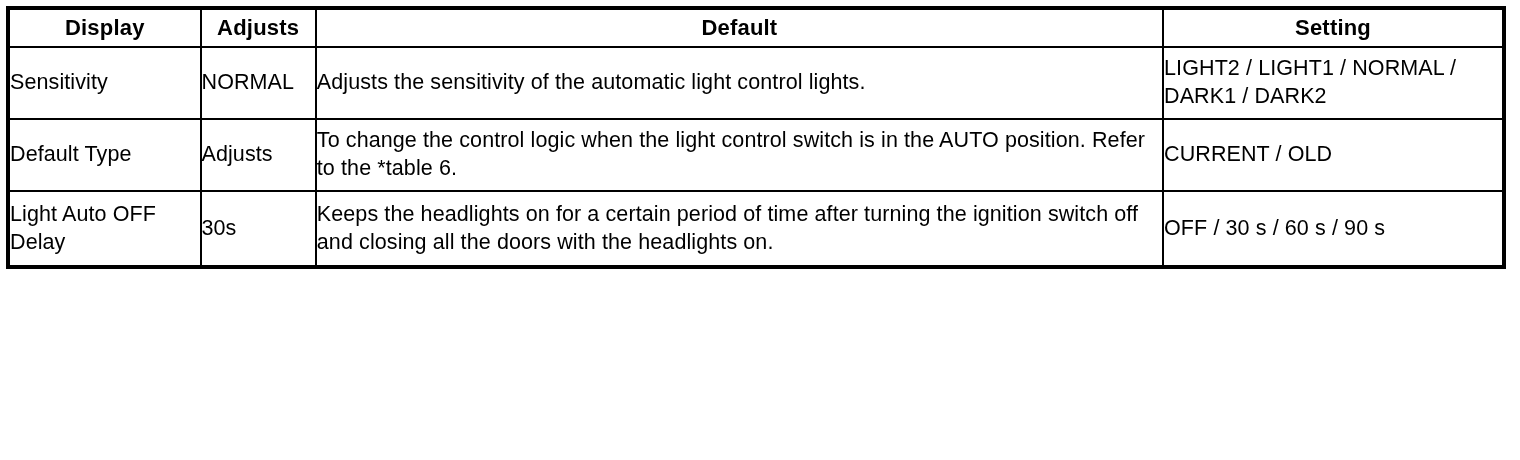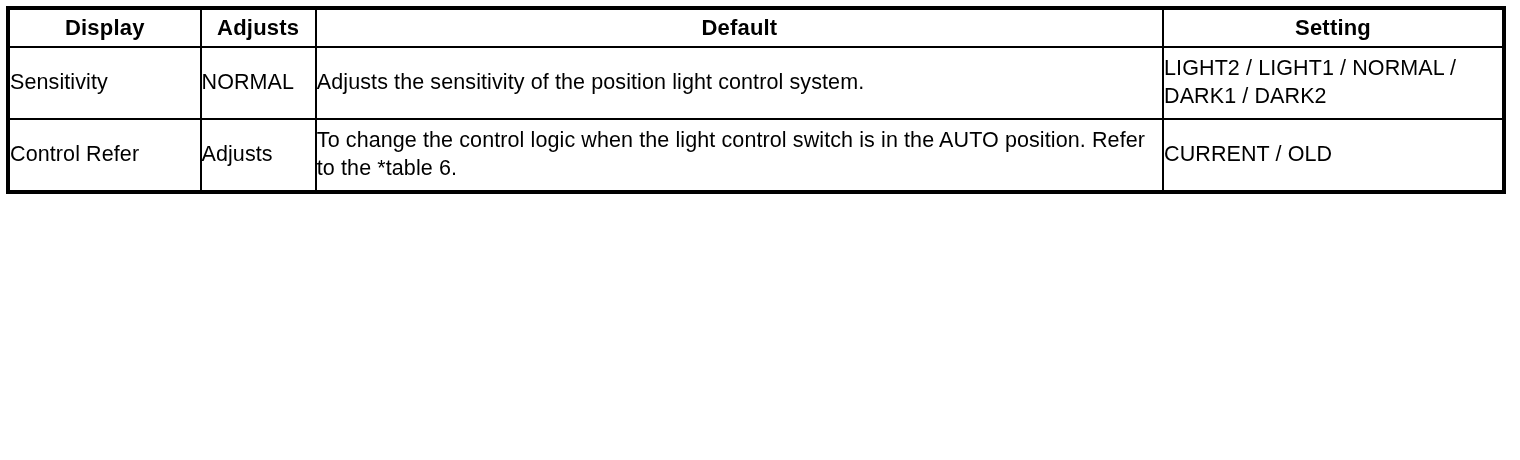--- a/index.html
+++ b/index.html
@@ -103,31 +103,37 @@
         <th class="cell-pad-contents">Default</th>
         <th class="cell-pad-setting">Setting</th>
       </tr>
     </thead>
 
     <tbody>
 
       <tr class="r-sensitivity">
         <td class="cell-pad-l">Sensitivity</td>
         <td class="cell-pad-default">NORMAL</td>
-        <td class="cell-pad-contents">Adjusts the sensitivity of the position light control system.</td>
+        <td class="cell-pad-contents">Adjusts the sensitivity of the automatic light control lights.</td>
         <td class="cell-pad-setting">LIGHT2 / LIGHT1 / NORMAL / DARK1 / DARK2</td>
       </tr>
 
       <tr class="r-control">
-        <td class="cell-pad-l">Control Refer</td>
+        <td class="cell-pad-l">Default Type</td>
         <td class="cell-pad-default">Adjusts</td>
         <td class="cell-pad-contents">To change the control logic when the light control switch is in the AUTO position. Refer to the *table 6.</td>
         <td class="cell-pad-setting">CURRENT / OLD</td>
       </tr>
 
+      <tr class="r-autooff">
+        <td class="cell-pad-l">Light Auto OFF Delay</td>
+        <td class="cell-pad-default">30s</td>
+        <td class="cell-pad-contents">Keeps the headlights on for a certain period of time after turning the ignition switch off and closing all the doors with the headlights on.</td>
+        <td class="cell-pad-setting">OFF / 30 s / 60 s / 90 s</td>
+      </tr>
 
 
 
 
     </tbody>
   </table>
 
 </div>
 
 </body></html>

